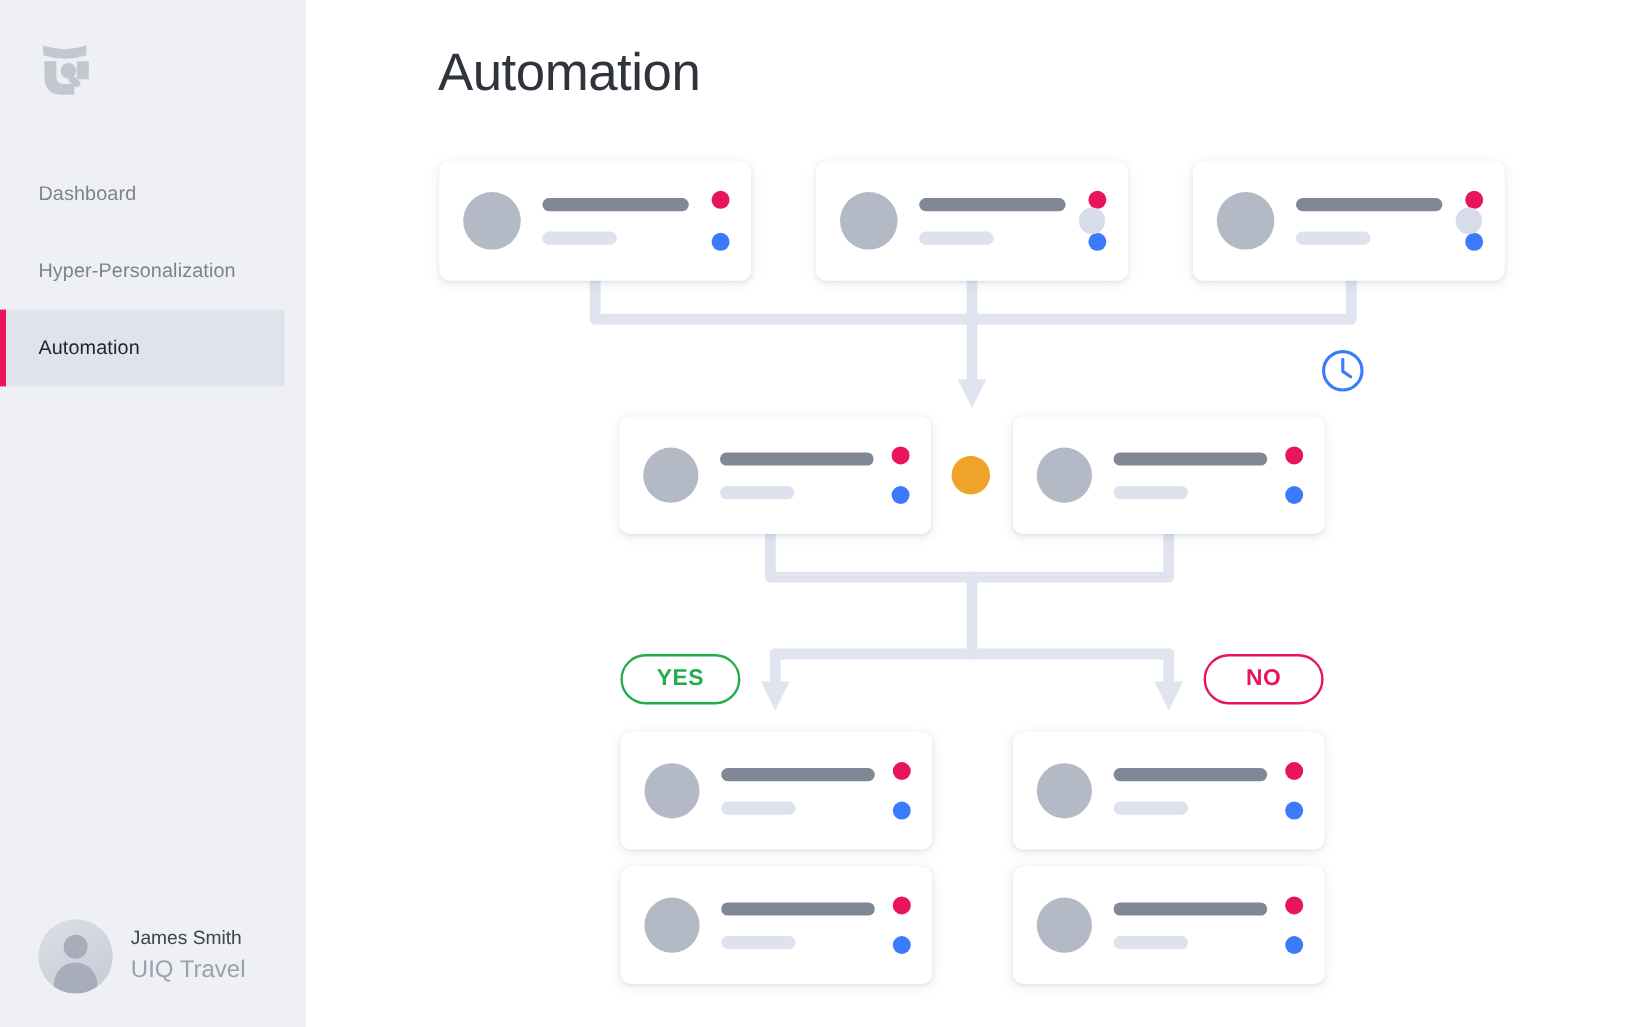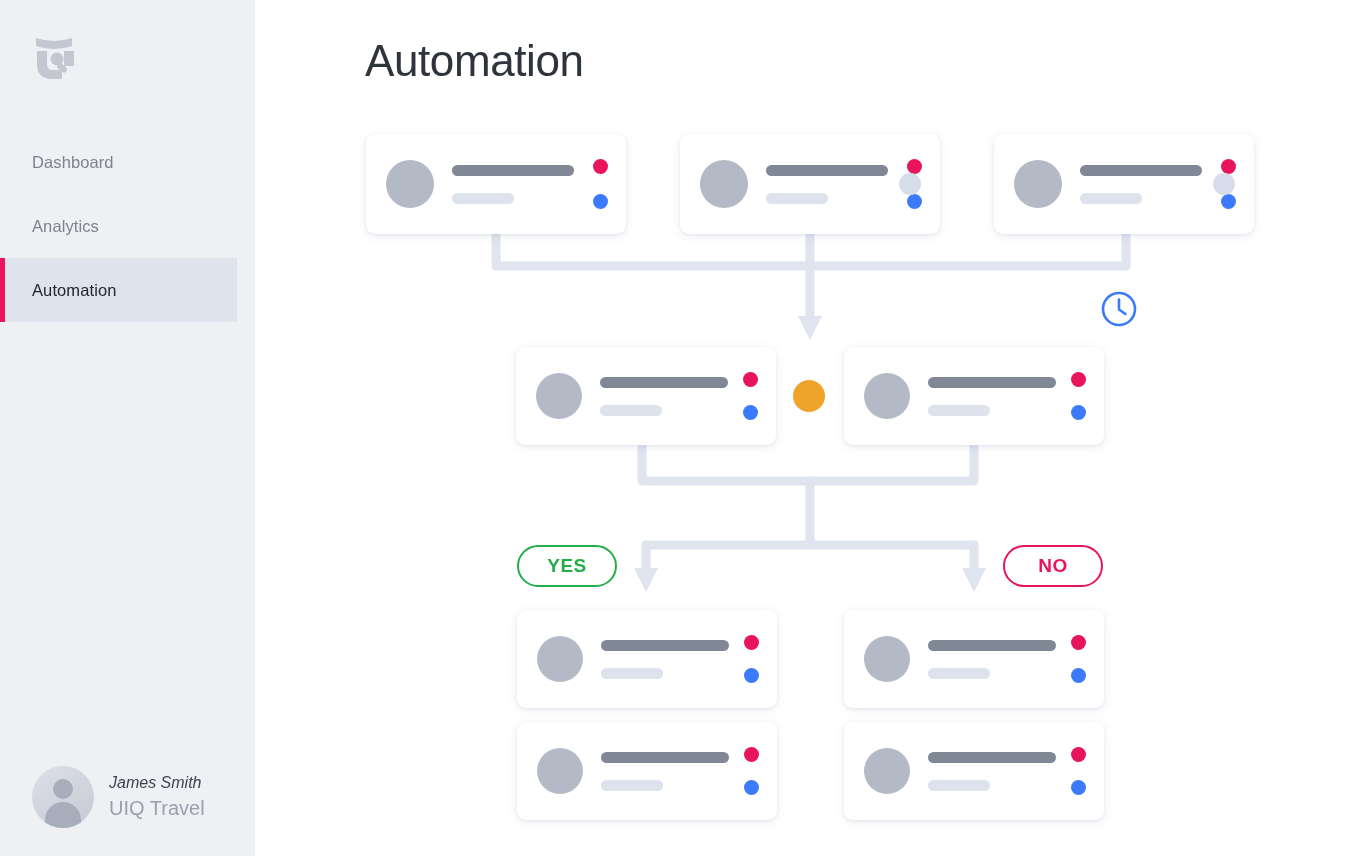--- a/index.html
+++ b/index.html
@@ -59,21 +59,21 @@
     background: #a7adbb;
   }
   #avatar .body {
     position: absolute; left: 50%; top: 36px;
     transform: translateX(-50%);
     width: 36px; height: 26px;
     border-radius: 18px 18px 0 0;
     background: #a7adbb;
   }
   #user-text { line-height: 1.45; }
-  #user-name { font-size: 16px; color: #3e434d; font-style: italic; }
+  #user-name { font-size: 16px; color: #3e434d; }
   #user-org  { font-size: 20px; color: #9aa1ad; }
 
   
   #main {
     position: relative;
     width: 1111px; height: 856px;
     background: #ffffff;
     overflow: hidden;
   }
   #page-title {
@@ -174,21 +174,21 @@
         <circle cx="25" cy="25" r="6.5" fill="#c3c7d0"></circle>
         <rect x="28" y="28" width="11" height="6" rx="3" transform="rotate(42 28 28)" fill="#c3c7d0"></rect>
       </svg>
     </div>
 
     <div id="nav">
       <div class="nav-item">
         <span>Dashboard</span>
       </div>
       <div class="nav-item">
-        <span>Analytics</span>
+        <span>Hyper-Personalization</span>
       </div>
       <div class="nav-item active">
         <span>Automation</span>
       </div>
     </div>
 
     <div id="user">
       <div id="avatar">
         <div class="head"></div>
         <div class="body"></div>

